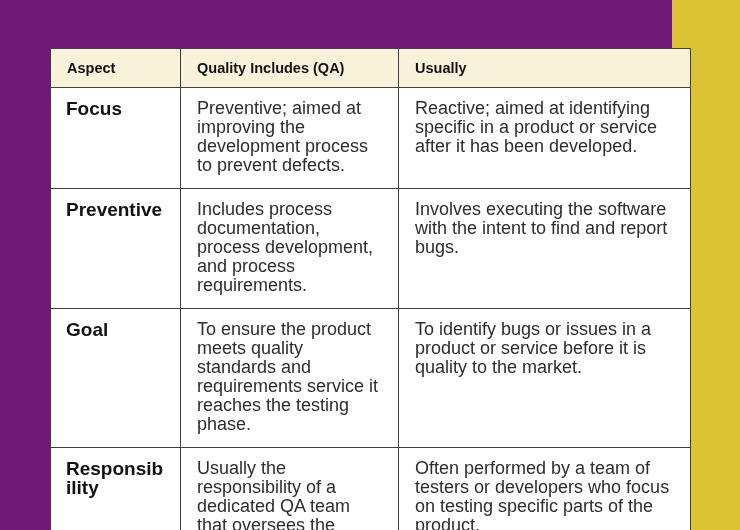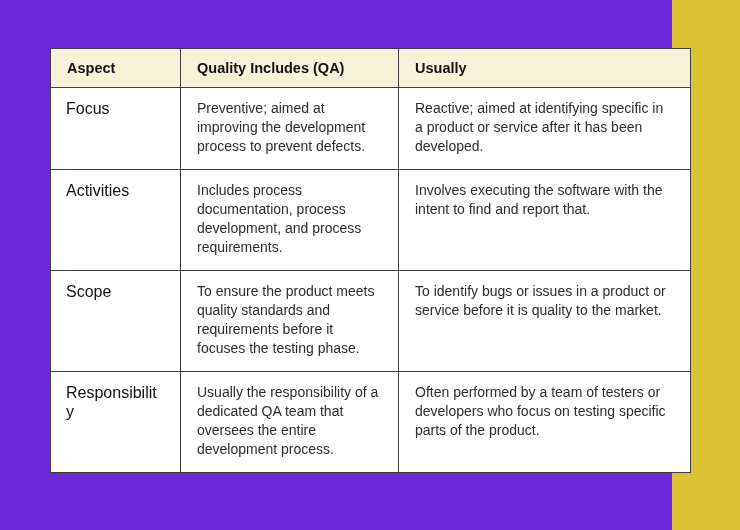--- a/index.html
+++ b/index.html
@@ -10,55 +10,55 @@
     width: 740px;
     height: 530px;
     background: #dcc334;
     font-family: "Liberation Sans", "DejaVu Sans", sans-serif;
     overflow: hidden;
     position: relative;
   }
   .canvas {
     width: 672px;
     height: 530px;
-    background: #6d28d9;
+    background: #701a75;
     position: relative;
   }
   table.compare {
     position: absolute;
     left: 50px;
     top: 48px;
     width: 640px;
     border-collapse: collapse;
     table-layout: fixed;
     background: #ffffff;
   }
   table.compare th,
   table.compare td {
     border: 1px solid #3f3f3f;
     vertical-align: top;
     text-align: left;
     padding: 11px 16px 13px 16px;
-    font-size: 14px;
+    font-size: 18px;
     line-height: 19px;
     color: #2d2d2d;
     word-wrap: break-word;
   }
   table.compare th {
     background: #f8f2da;
     color: #121212;
     font-weight: bold;
     font-size: 14.5px;
     padding-top: 10px;
     padding-bottom: 9px;
   }
   table.compare td.aspect {
-    font-weight: normal;
+    font-weight: bold;
     color: #121212;
-    font-size: 16px;
+    font-size: 19px;
     padding-left: 15px;
   }
   col.c1 { width: 130px; }
   col.c2 { width: 218px; }
   col.c3 { width: 292px; }
   .row-goal td { padding-bottom: 32px; }
 </style>
 </head>
 <body>
 
@@ -76,27 +76,27 @@
         <th>Usually</th>
       </tr>
     </thead>
     <tbody>
       <tr>
         <td class="aspect">Focus</td>
         <td>Preventive; aimed at improving the development process to prevent defects.</td>
         <td>Reactive; aimed at identifying specific in a product or service after it has been developed.</td>
       </tr>
       <tr>
-        <td class="aspect">Activities</td>
+        <td class="aspect">Preventive</td>
         <td>Includes process documentation, process development, and process requirements.</td>
-        <td>Involves executing the software with the intent to find and report that.</td>
+        <td>Involves executing the software with the intent to find and report bugs.</td>
       </tr>
       <tr class="row-goal">
-        <td class="aspect">Scope</td>
-        <td>To ensure the product meets quality standards and requirements before it focuses the testing phase.</td>
+        <td class="aspect">Goal</td>
+        <td>To ensure the product meets quality standards and requirements service it reaches the testing phase.</td>
         <td>To identify bugs or issues in a product or service before it is quality to the market.</td>
       </tr>
       <tr>
         <td class="aspect">Responsibility</td>
         <td>Usually the responsibility of a dedicated QA team that oversees the entire development process.</td>
         <td>Often performed by a team of testers or developers who focus on testing specific parts of the product.</td>
       </tr>
     </tbody>
   </table>
 </div>

